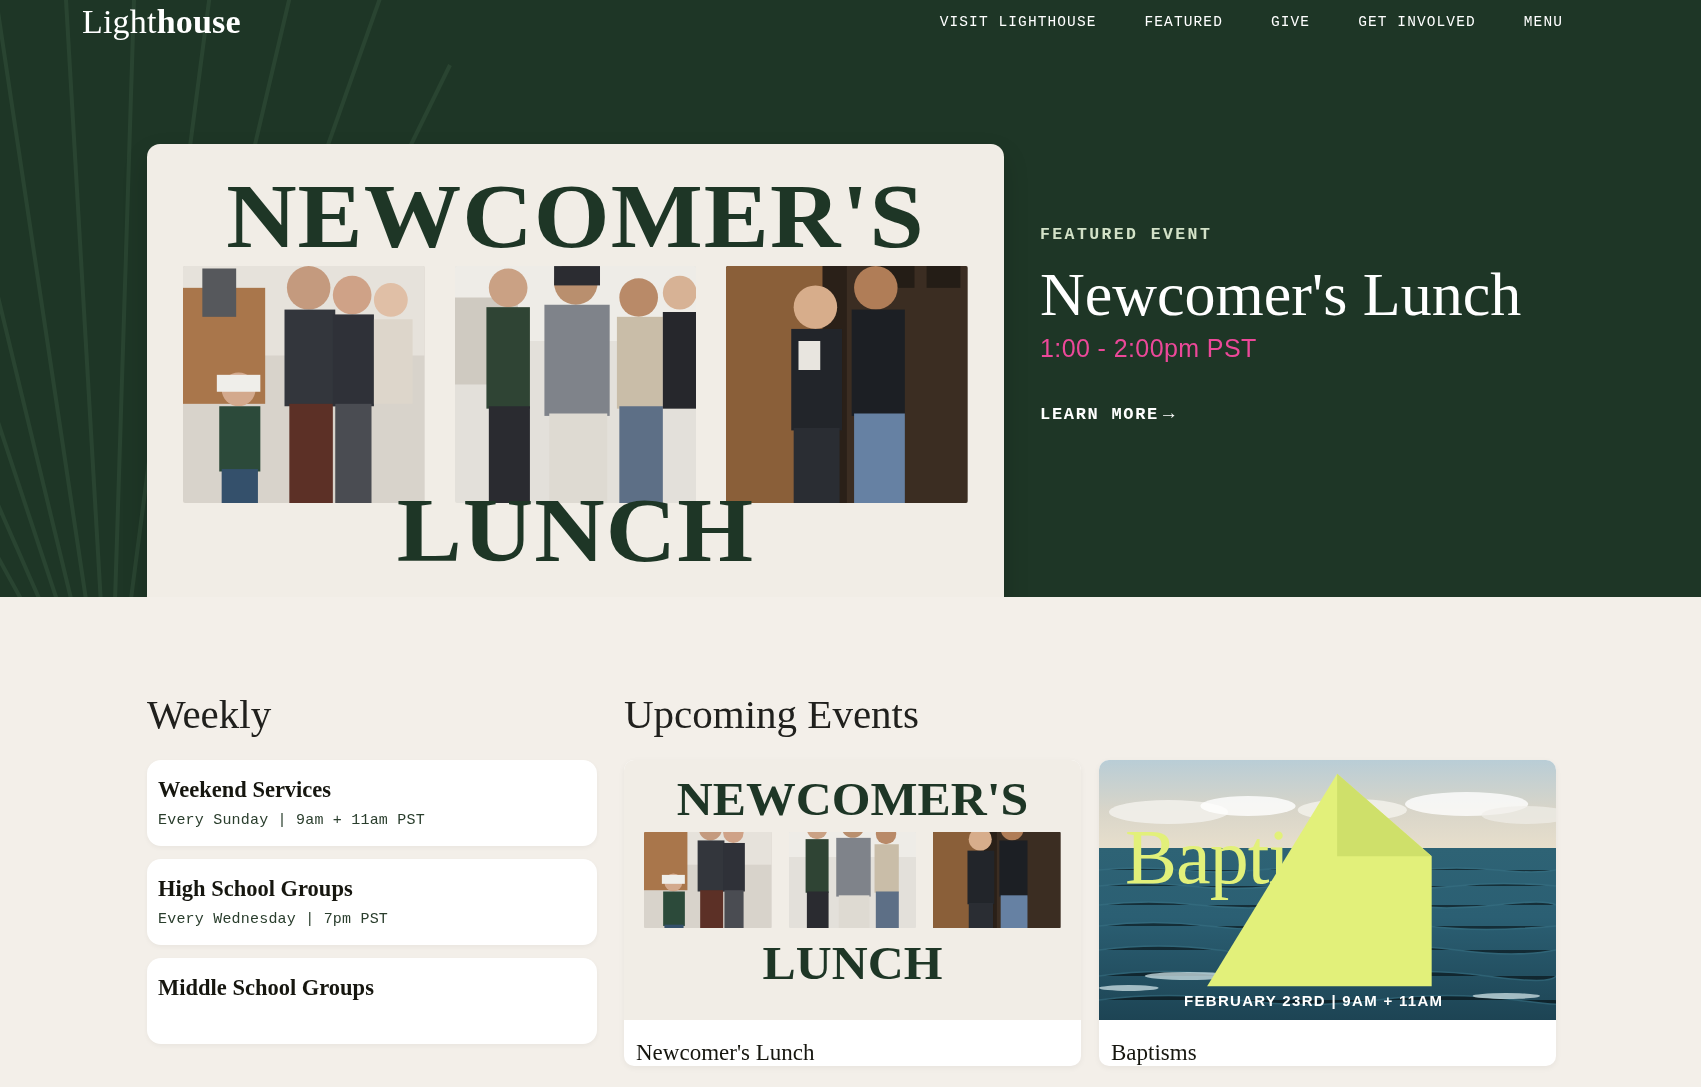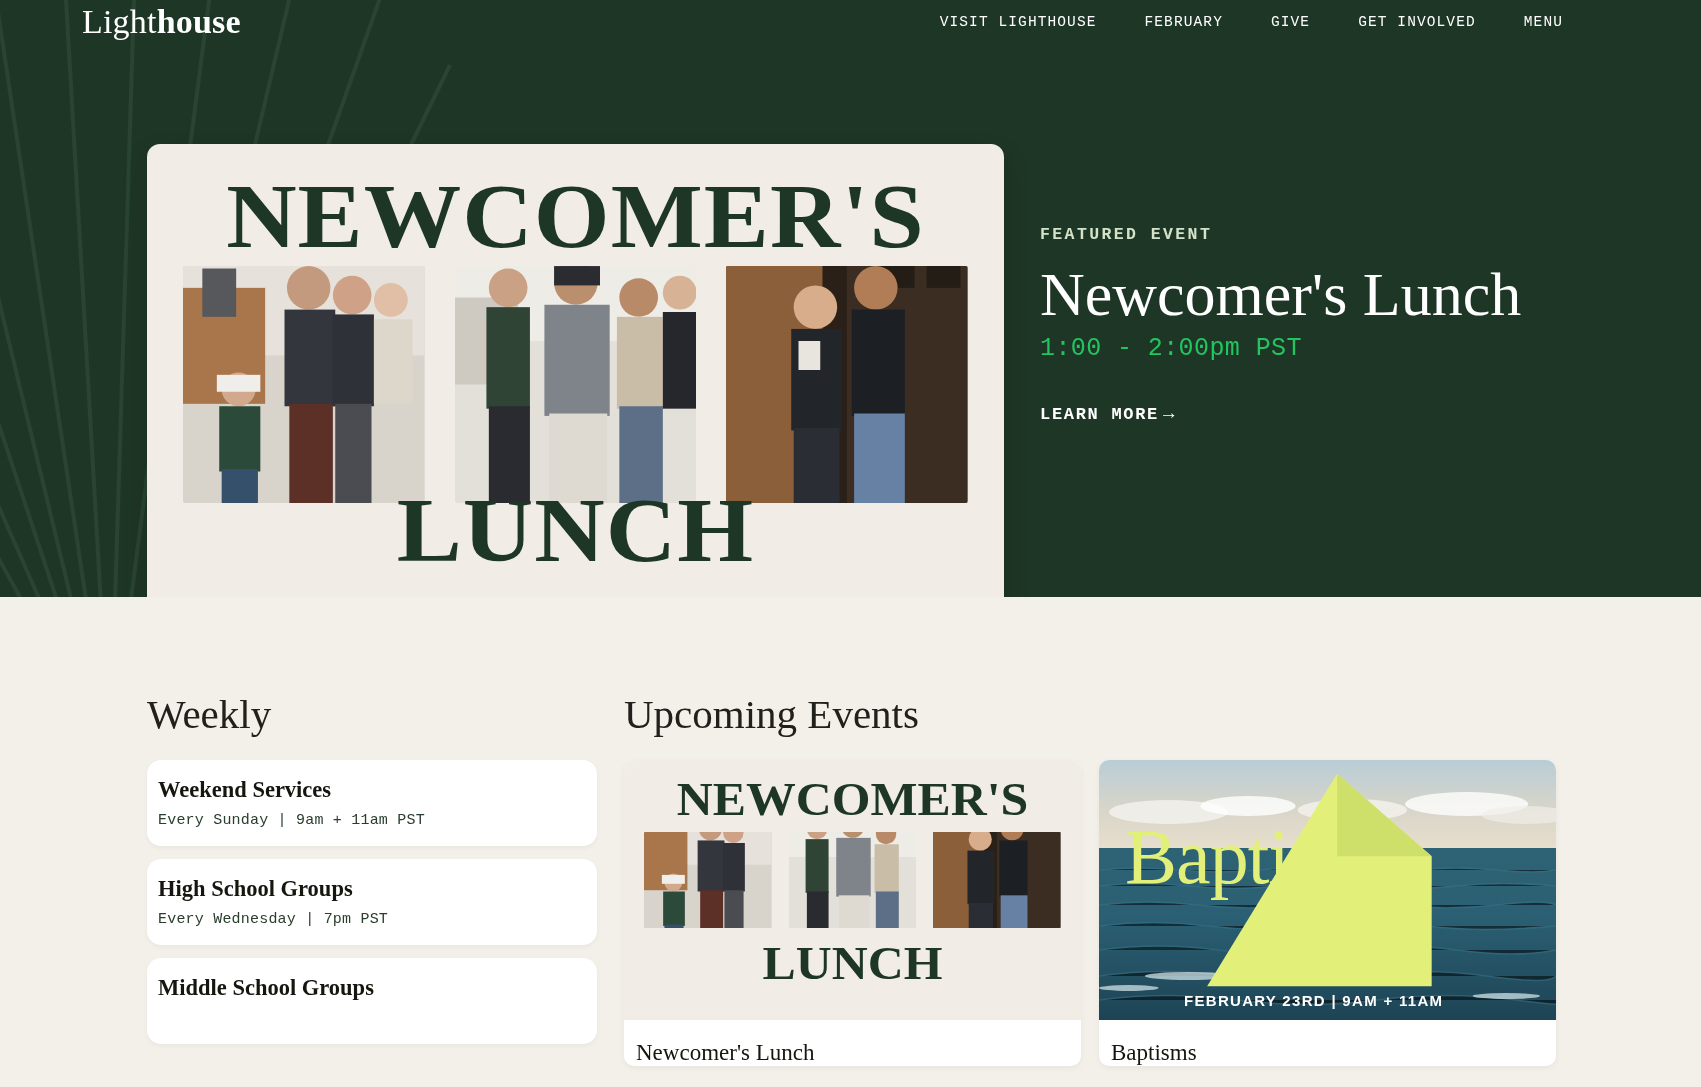--- a/index.html
+++ b/index.html
@@ -92,22 +92,22 @@
   .hero-title {
     font-family:"Liberation Serif", serif;
     font-size:62px; line-height:1.06; color:#ffffff;
     margin-top:18px; font-weight:400;
   }
   .hero-date {
     font-family:"Liberation Mono", monospace;
     font-size:25px; color:#cddcc2; margin-top:22px; letter-spacing:.4px;
   }
   .hero-time {
-    font-family:Liberation Mono, monospace;
-    font-size:25px; color:#22c55e; margin-top:6px; letter-spacing:.4px;
+    font-family:Liberation Sans, sans-serif;
+    font-size:25px; color:#ec4899; margin-top:6px; letter-spacing:.4px;
   }
   .learnmore {
     display:inline-flex; align-items:center; gap:4px;
     font-family:"Liberation Mono", monospace;
     font-size:17px; letter-spacing:1.7px; font-weight:700;
     color:#ffffff; text-decoration:none; margin-top:42px;
   }
   .learnmore .arr { font-size:19px; line-height:1; }
 
   
@@ -211,21 +211,21 @@
     </g>
     <circle cx="300" cy="880" r="120" fill="#2a4531"></circle>
   </svg>
 
   <nav class="nav">
     <div class="logo">
       <span class="thin">Light</span><span class="bold">house</span>
     </div>
     <div class="navlinks">
       <a href="#">VISIT LIGHTHOUSE</a>
-      <a href="#">FEBRUARY</a>
+      <a href="#">FEATURED</a>
       <a href="#">GIVE</a>
       <a href="#">GET INVOLVED</a>
       <a href="#" class="menu">MENU</a>
     </div>
   </nav>
 
   <div class="herocard">
     <div class="poster-top">NEWCOMER'S</div>
     <div class="poster-photos">
       <div class="pphoto">

